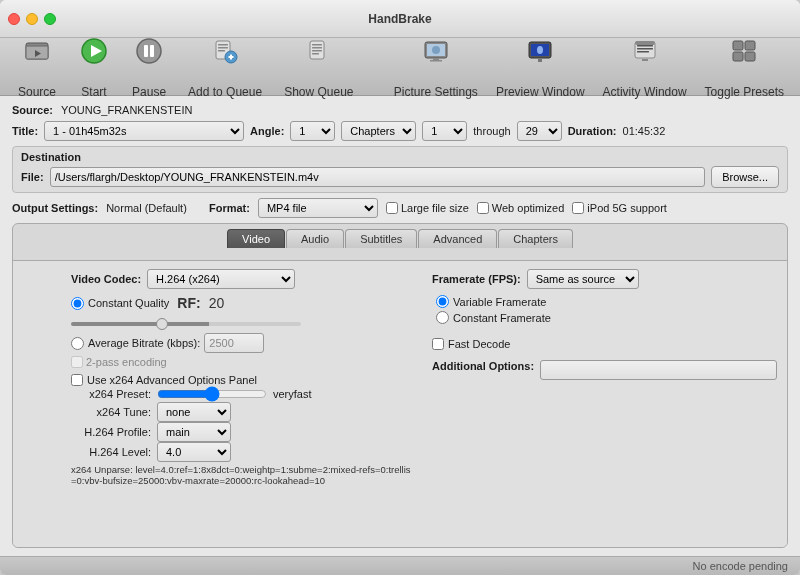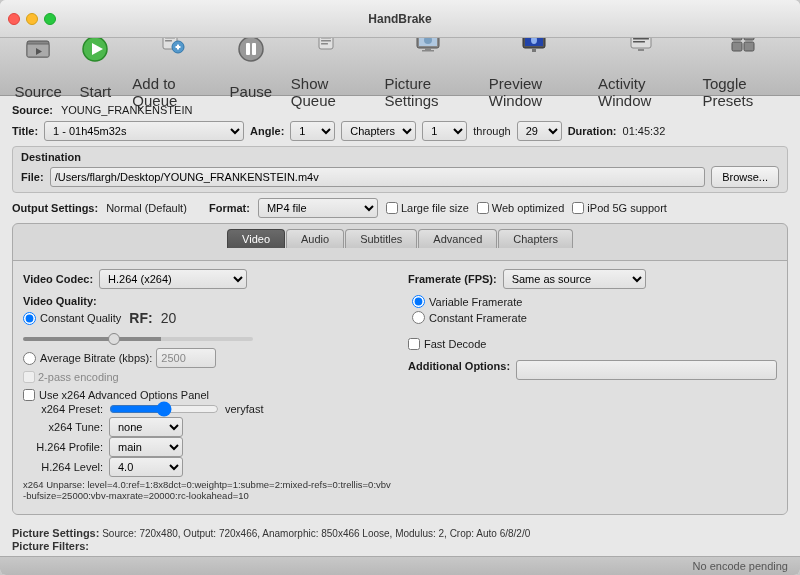--- a/index.html
+++ b/index.html
@@ -77,21 +77,21 @@
     }
     .toolbar-icon {
       width: 32px;
       height: 32px;
       display: flex;
       align-items: center;
       justify-content: center;
       font-size: 22px;
     }
     .toolbar-label {
-      font-size: 15px;
+      font-size: 12px;
       color: #333;
       margin-top: 18px;
     }
     
     .toolbar-right {
       margin-left: auto;
       display: flex;
       align-items: center;
       gap: 2px;
     }
@@ -202,25 +202,25 @@
     }
     .tab-content {
       flex: 1;
       background: #e0e0e0;
       border-top: 1px solid #aaa;
       padding: 8px 10px;
       display: flex;
       gap: 16px;
       overflow: hidden;
     }
-    .left-col { flex: 1; display: flex; flex-direction: column; gap: 6px; }
+    .left-col { flex: 1; display: flex; flex-direction: column; gap: 6px; margin-left: 48px; }
     .right-col { flex: 1; display: flex; flex-direction: column; gap: 6px; }
     .codec-row { display: flex; align-items: center; gap: 6px; }
     .codec-select { width: 148px; }
-    .fps-select { width: 143px; }
+    .fps-select { width: 112px; }
     .vq-section { display: flex; flex-direction: column; gap: 3px; }
     .radio-label { display: flex; align-items: center; gap: 4px; font-size: 11px; cursor: pointer; }
     input[type="radio"] { cursor: pointer; }
     .rf-text { font-size: 14px; margin-left: 4px; color: #333; }
     .slider-container { padding: 2px 0; }
     .slider {
       width: 100%;
       height: 4px;
       appearance: none;
       background: linear-gradient(to right, #888 60%, #ccc 60%);
@@ -308,43 +308,43 @@
     </div>
     <div class="toolbar-item">
       <div class="toolbar-icon">
         <svg class="icon-svg" viewBox="0 0 28 28" xmlns="http://www.w3.org/2000/svg">
           <circle cx="14" cy="14" r="12" fill="#4db84d" stroke="#2a8a2a" stroke-width="1.5"></circle>
           <polygon points="11,8 22,14 11,20" fill="white"></polygon>
         </svg>
       </div>
       <span class="toolbar-label">Start</span>
     </div>
+    <div class="toolbar-item">
+      <div class="toolbar-icon">
+        <svg class="icon-svg" viewBox="0 0 28 28" xmlns="http://www.w3.org/2000/svg">
+          <circle cx="14" cy="14" r="12" fill="#999" stroke="#666" stroke-width="1.5"></circle>
+          <rect x="9" y="8" width="4" height="12" fill="white" rx="1"></rect>
+          <rect x="15" y="8" width="4" height="12" fill="white" rx="1"></rect>
+        </svg>
+      </div>
+      <span class="toolbar-label">Pause</span>
+    </div>
     <div class="toolbar-item" style="min-width:70px">
       <div class="toolbar-icon">
         <svg class="icon-svg" viewBox="0 0 28 28" xmlns="http://www.w3.org/2000/svg">
           <rect x="5" y="4" width="14" height="18" rx="2" fill="#e0e0e0" stroke="#888" stroke-width="1"></rect>
           <rect x="7" y="7" width="10" height="1.5" fill="#888" rx="0.5"></rect>
           <rect x="7" y="10" width="10" height="1.5" fill="#888" rx="0.5"></rect>
           <rect x="7" y="13" width="7" height="1.5" fill="#888" rx="0.5"></rect>
           <circle cx="20" cy="20" r="6" fill="#5599cc" stroke="#3377aa" stroke-width="1"></circle>
           <rect x="17.5" y="19" width="5" height="2" fill="white" rx="0.5"></rect>
           <rect x="19" y="17.5" width="2" height="5" fill="white" rx="0.5"></rect>
         </svg>
       </div>
       <span class="toolbar-label">Add to Queue</span>
-    </div>
-    <div class="toolbar-item">
-      <div class="toolbar-icon">
-        <svg class="icon-svg" viewBox="0 0 28 28" xmlns="http://www.w3.org/2000/svg">
-          <circle cx="14" cy="14" r="12" fill="#999" stroke="#666" stroke-width="1.5"></circle>
-          <rect x="9" y="8" width="4" height="12" fill="white" rx="1"></rect>
-          <rect x="15" y="8" width="4" height="12" fill="white" rx="1"></rect>
-        </svg>
-      </div>
-      <span class="toolbar-label">Pause</span>
     </div>
     <div class="toolbar-item" style="min-width:70px">
       <div class="toolbar-icon">
         <svg class="icon-svg" viewBox="0 0 28 28" xmlns="http://www.w3.org/2000/svg">
           <rect x="5" y="4" width="14" height="18" rx="2" fill="#e0e0e0" stroke="#888" stroke-width="1"></rect>
           <rect x="7" y="7" width="10" height="1.5" fill="#888" rx="0.5"></rect>
           <rect x="7" y="10" width="10" height="1.5" fill="#888" rx="0.5"></rect>
           <rect x="7" y="13" width="10" height="1.5" fill="#888" rx="0.5"></rect>
           <rect x="7" y="16" width="7" height="1.5" fill="#888" rx="0.5"></rect>
         </svg>
@@ -475,21 +475,20 @@
       <div class="tab-content">
 
         <div class="left-col">
           <div class="codec-row">
             <span class="field-label">Video Codec:</span>
             <select class="codec-select">
               <option>H.264 (x264)</option>
             </select>
           </div>
           <div class="vq-section">
-            <span class="field-label">Video Quality:</span>
             <label class="radio-label">
               <input type="radio" name="vq" checked="" style="">
               <span>Constant Quality</span>
               <span class="field-label rf-text">RF:</span>
               <span class="rf-text">20</span>
             </label>
             <div class="slider-container">
               <input type="range" class="slider" min="0" max="51" value="20" style="width: 230px;">
             </div>
             <label class="radio-label">
@@ -560,27 +559,17 @@
           </div>
           <div class="additional-row">
             <span class="field-label">Additional Options:</span>
             <input type="text" class="additional-input" style="">
           </div>
         </div>
       </div>
     </div>
   </div>
 
-  <div class="bottom-info">
-    <div>
-      <span class="label-bold">Picture Settings:</span>
-      <span>Source: 720x480, Output: 720x466, Anamorphic: 850x466 Loose, Modulus: 2, Crop: Auto 6/8/2/0</span>
-    </div>
-    <div>
-      <span class="label-bold">Picture Filters:</span>
-      <span></span>
-    </div>
-  </div>
 
   <div class="status-bar">
     <span>No encode pending</span>
   </div>
 </div>
 
 </body></html>

